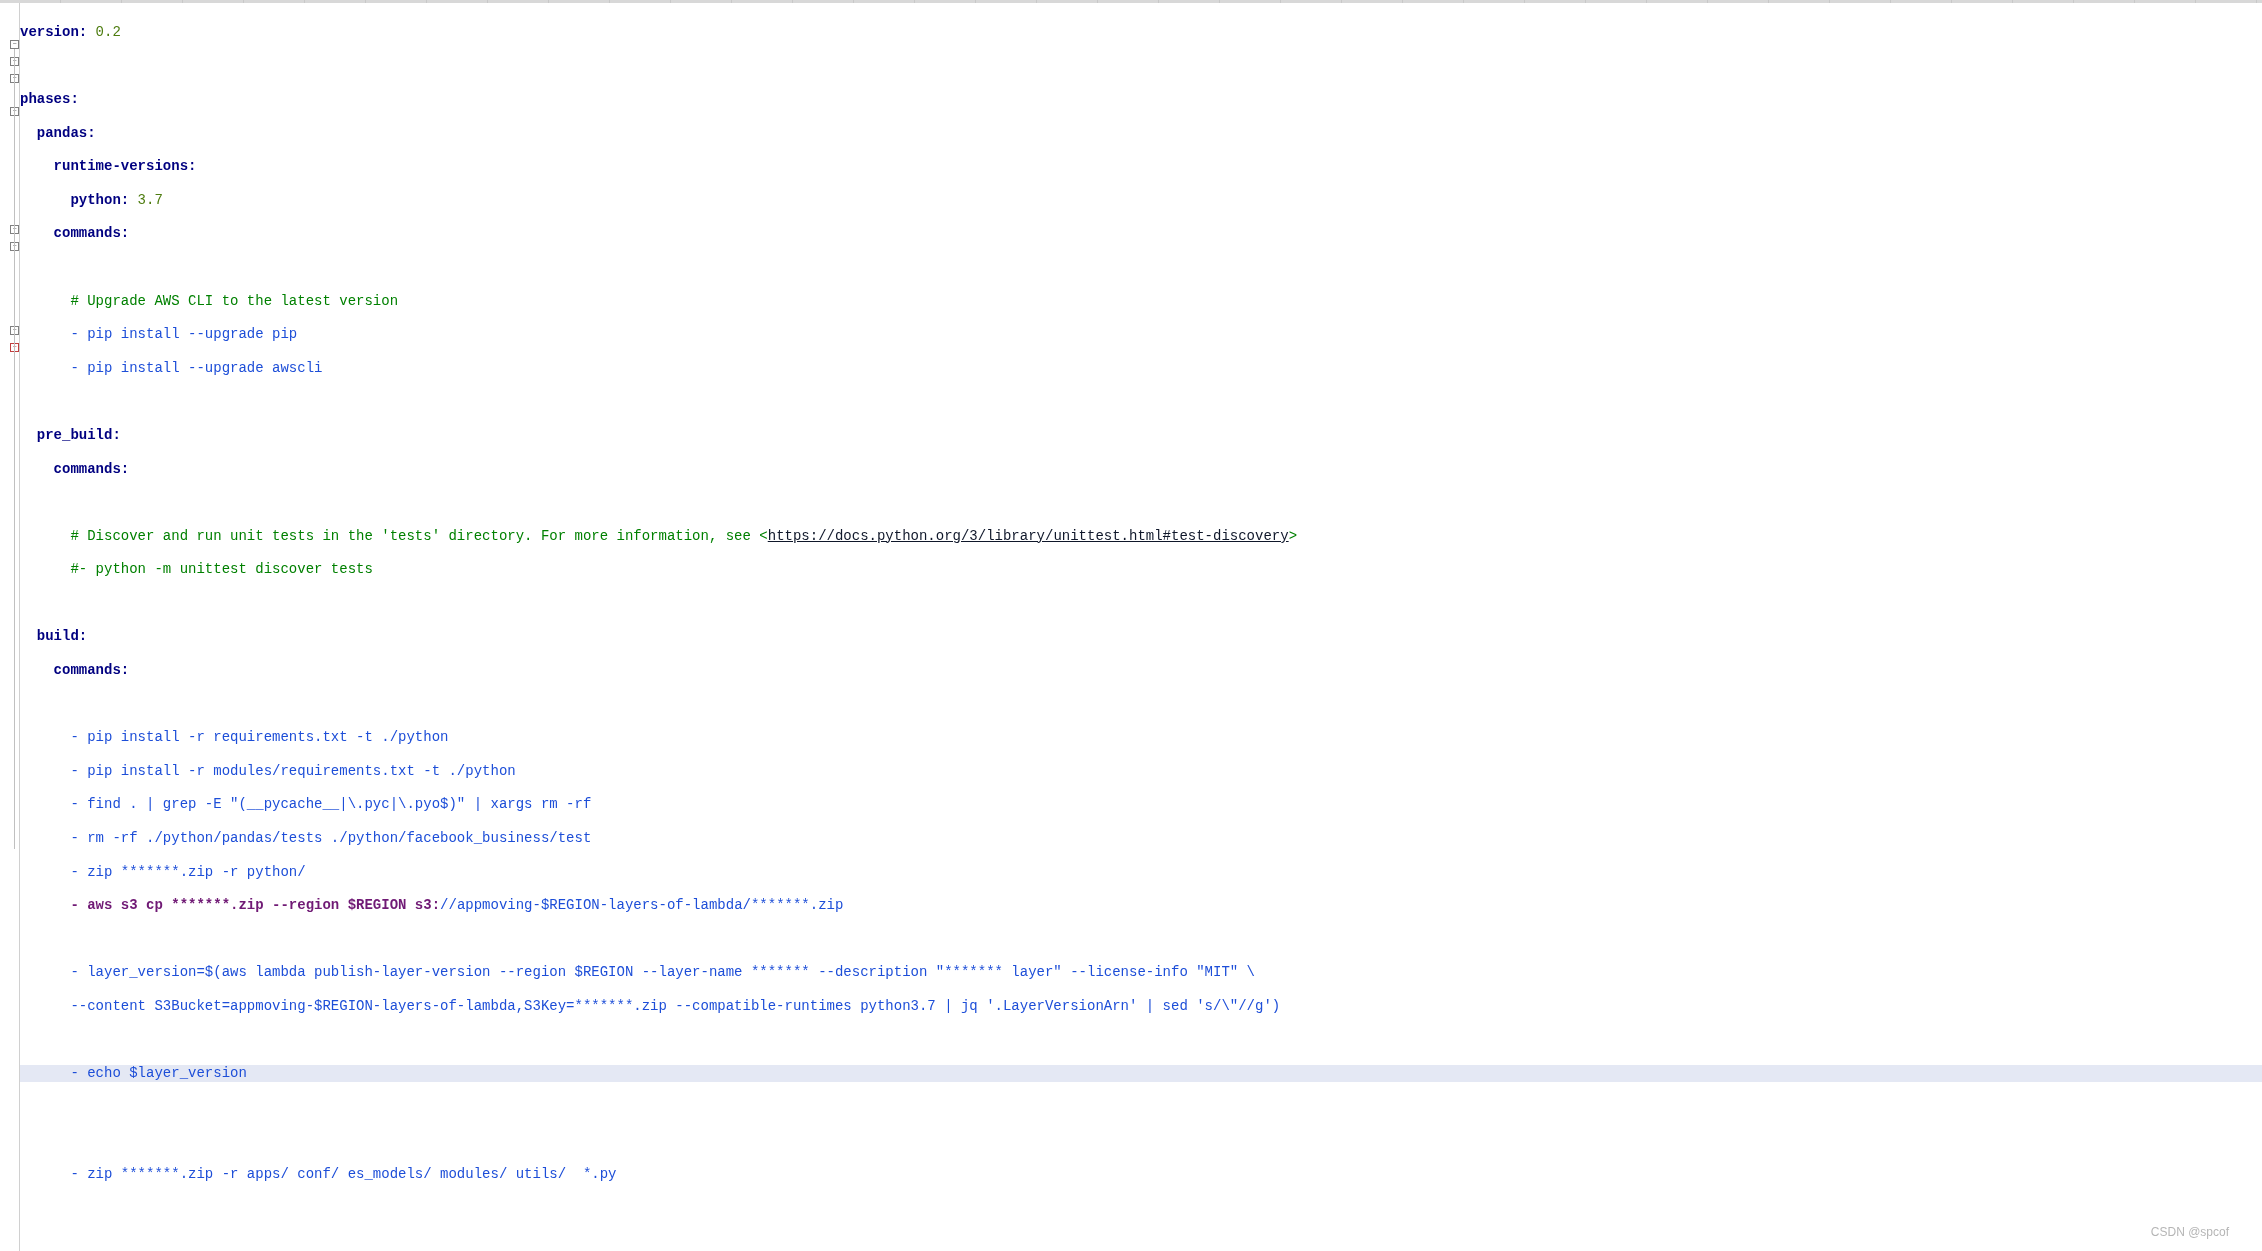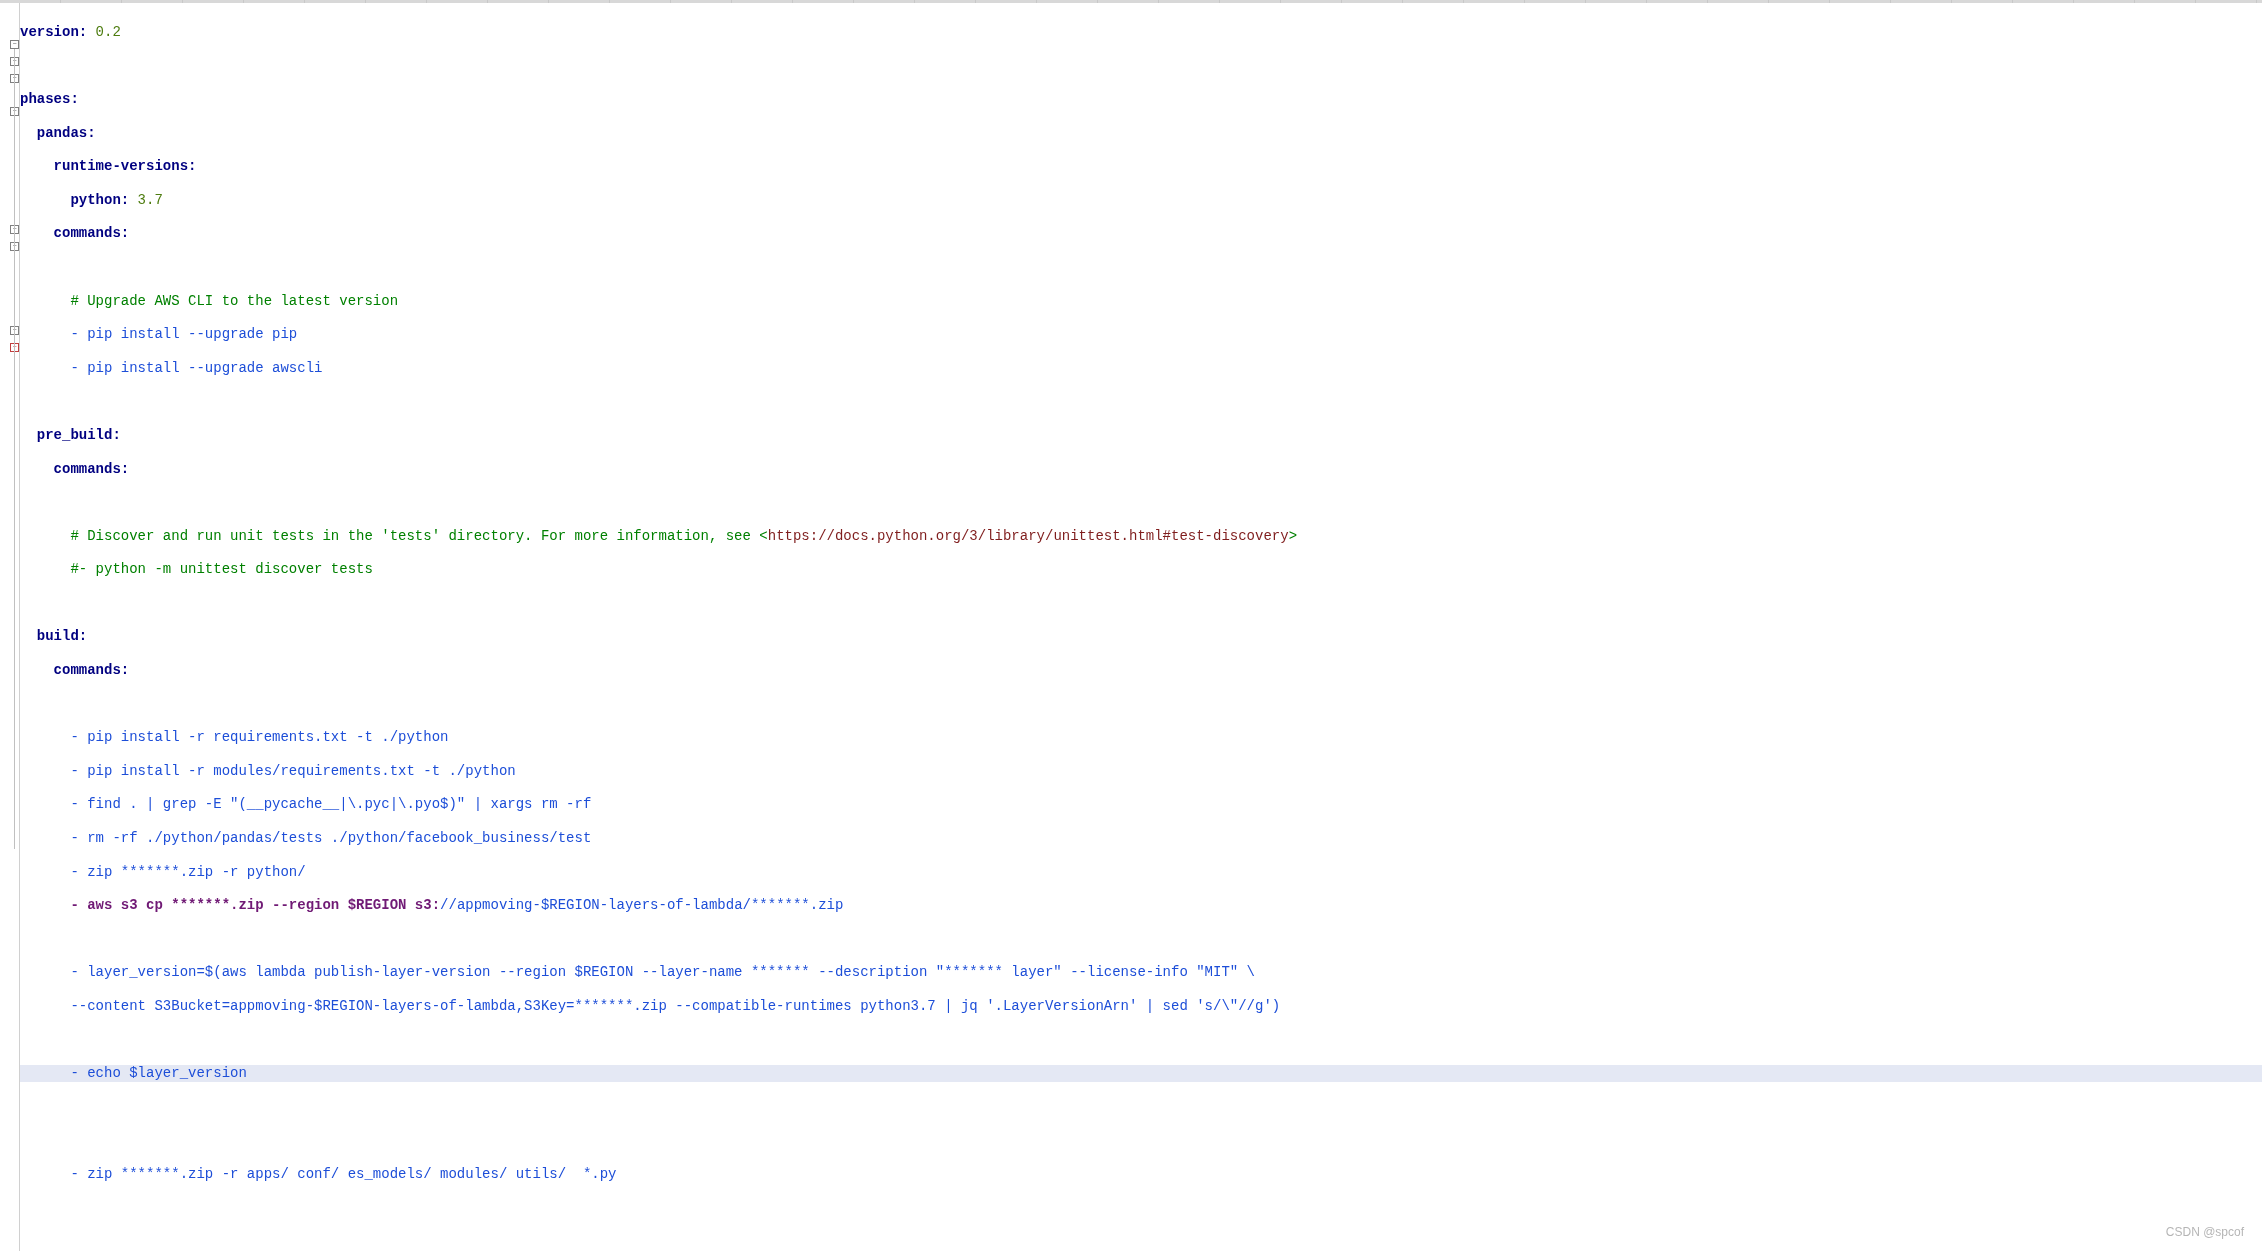--- a/index.html
+++ b/index.html
@@ -50,27 +50,27 @@
   .line {
     height: 16.8px;
     padding-left: 0;
   }
   .highlighted {
     background: #e4e8f4;
   }
   .yaml-key { color: #000080; font-weight: bold; }
   .yaml-number { color: #4d7c0f; }
   .yaml-comment { color: #008000; }
-  .yaml-link { color: #7f1d1d; }
+  .yaml-link { color: #0f172a; text-decoration: underline; }
   .yaml-bold-cmd { color: #701a75; font-weight: bold; }
   .yaml-plain { color: #1d4ed8; }
   .watermark {
     position: fixed;
     bottom: 12px;
-    right: 18px;
+    right: 33px;
     color: rgba(120,120,120,0.55);
     font-size: 12px;
     font-family: sans-serif;
     margin-top: 20px;
   }
   .top-bar-hint {
     height: 3px;
     background: repeating-linear-gradient(90deg,#d8d8d8 0 60px,#c8c8c8 60px 61px);
   }
 </style>

